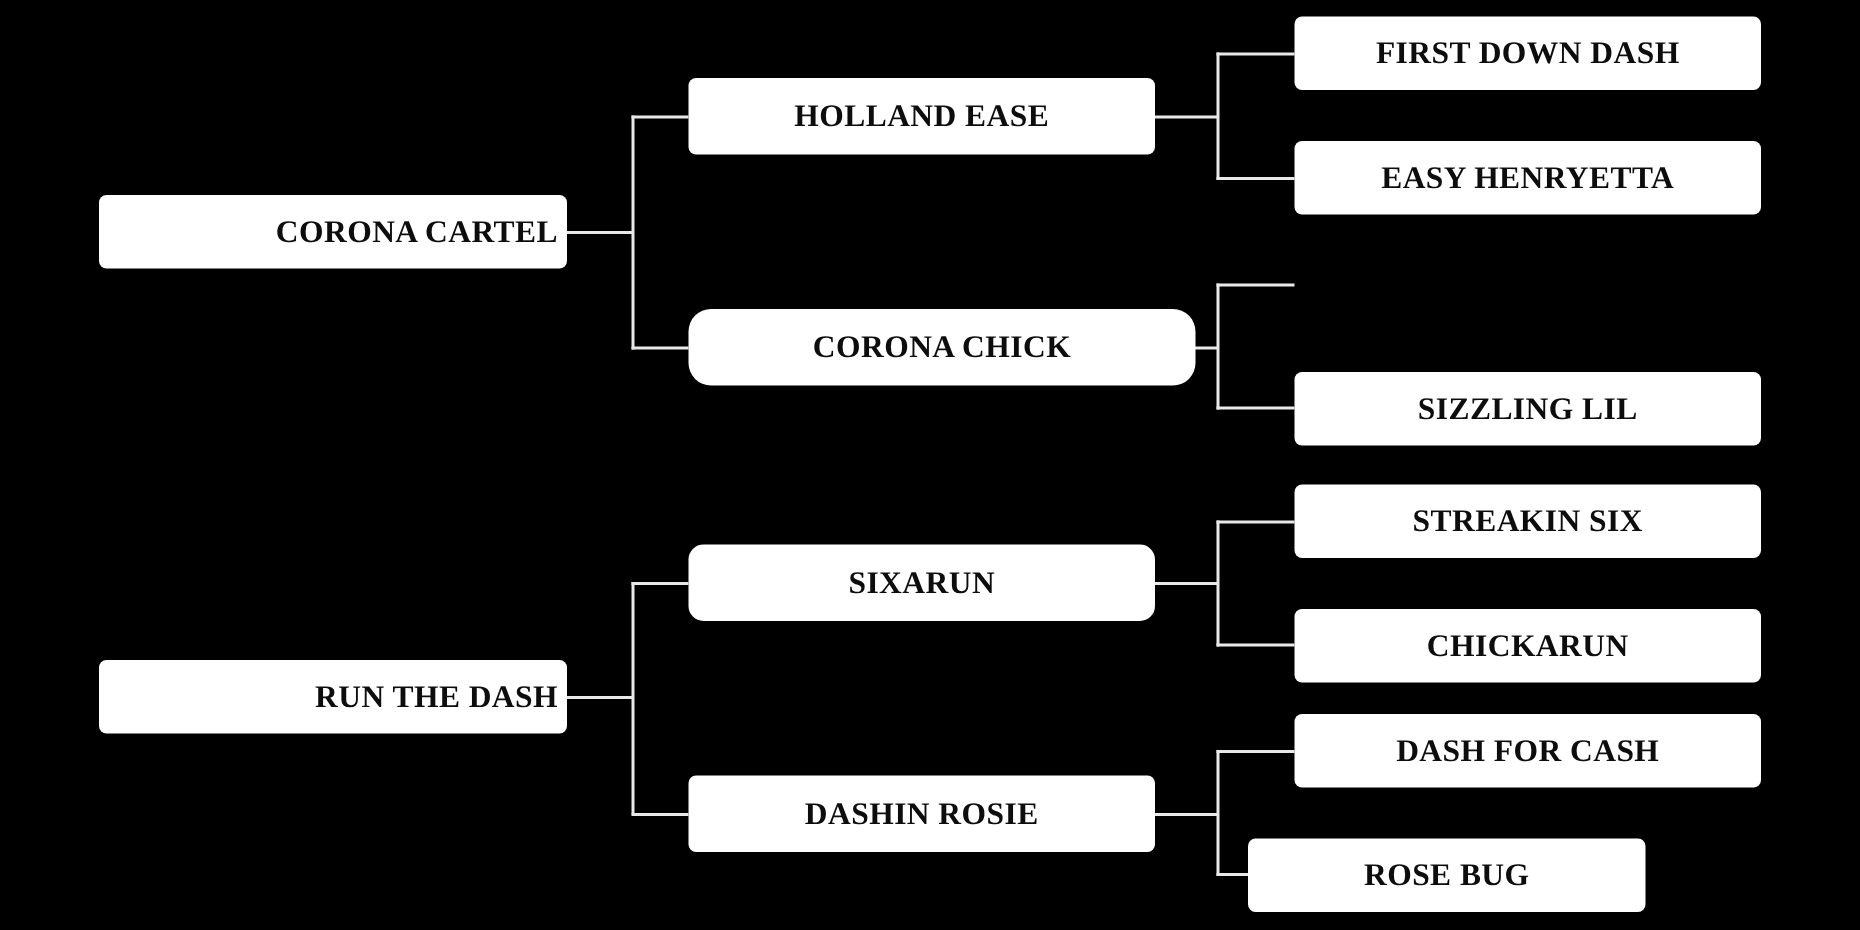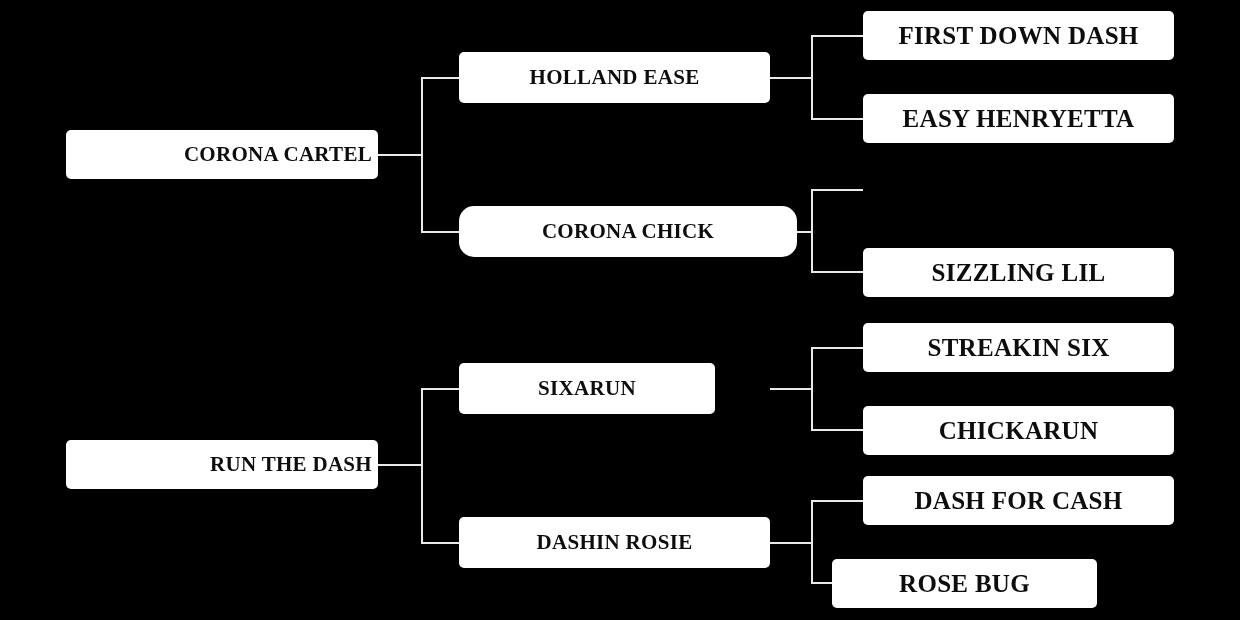--- a/index.html
+++ b/index.html
@@ -38,21 +38,21 @@
   }
   .node .node-label {
     display: block;
     line-height: 1;
     padding: 0 6px;
   }
 
   
   .gen-0 { font-size: 21px; justify-content: flex-end; }
   .gen-1 { font-size: 21px; }
-  .gen-2 { font-size: 25px; }
+  .gen-2 { font-size: 21px; }
 
   
   .conn {
     position: absolute;
     background: #e9e9e9;
   }
   .conn.h { height: 2px; }
   .conn.v { width: 2px; }
 </style>
 </head>
@@ -112,21 +112,21 @@
 
   <div class="conn h" style="left:770px; top:542px; width:42px;"></div>
   <div class="conn v" style="left:811px; top:500px; height:84px;"></div>
   <div class="conn h" style="left:811px; top:500px; width:52px;"></div>
   <div class="conn h" style="left:811px; top:582px; width:52px;"></div>
 
   <div class="node gen-0" style="left:66px; top:440px; width:312px; height:49px;">
     <span class="node-label">RUN THE DASH</span>
   </div>
 
-  <div class="node gen-1" style="left:459px; top:363px; width:256px; height:51px;">
+  <div class="node gen-1" style="left:459px; top:363px; width:311px; height:51px;border-radius:10px;">
     <span class="node-label">SIXARUN</span>
   </div>
 
   <div class="node gen-1" style="left:459px; top:517px; width:311px; height:51px;">
     <span class="node-label">DASHIN ROSIE</span>
   </div>
 
   <div class="node gen-2" style="left:863px; top:323px; width:311px; height:49px;">
     <span class="node-label">STREAKIN SIX</span>
   </div>

